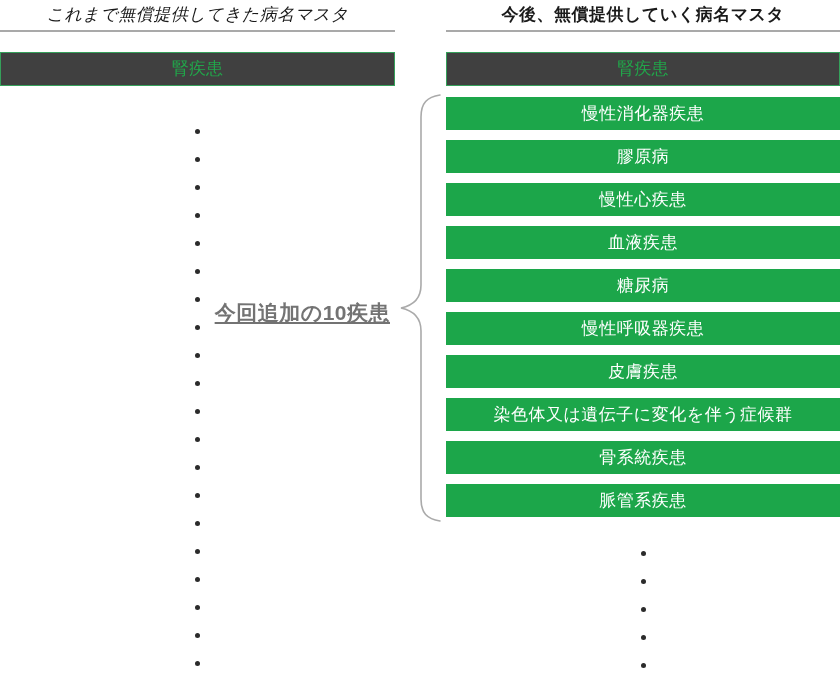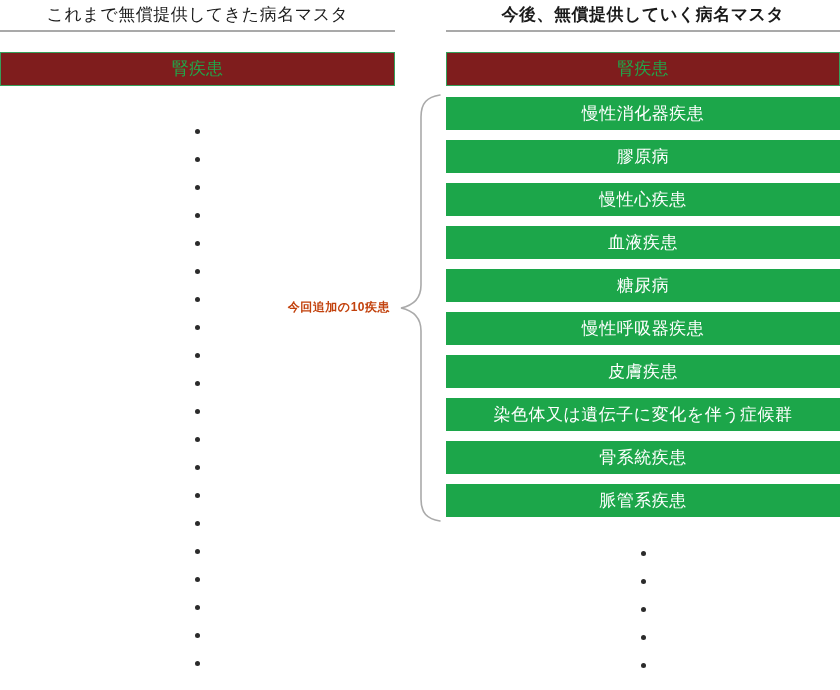--- a/index.html
+++ b/index.html
@@ -18,38 +18,38 @@
   
   .col-header {
     position: absolute;
     top: 3px;
     text-align: center;
     font-size: 17px;
     color: #1a1a1a;
     letter-spacing: 0.5px;
     white-space: nowrap;
   }
-  .col-header.left  { left: 0;    width: 395px; font-weight: 400; }
+  .col-header.left  { left: 0;    width: 395px; font-weight: 400; font-style: italic; }
   .col-header.right { left: 446px; width: 394px; font-weight: 700; }
   .header-rule {
     position: absolute;
     top: 30px;
     height: 2px;
     background: var(--rule-gray, #a9a9a9);
   }
   .header-rule.left  { left: 0;     width: 395px; }
   .header-rule.right { left: 446px; width: 394px; }
   
   .outline-box {
     position: absolute;
     top: 52px;
     height: 32px;
     line-height: 32px;
     border: 1px solid var(--outline-green, #35a05a);
-    background: #7f1d1d;
+    background: #404040;
     color: var(--text-green, #21a64a);
     text-align: center;
     font-size: 17px;
     box-sizing: content-box;
   }
   .outline-box.left  { left: 0;     width: 393px; }
   .outline-box.right { left: 446px; width: 392px; }
   
   .bar-list {
     position: absolute;
@@ -73,25 +73,26 @@
     left: 396px;
     top: 93px;
     width: 46px;
     height: 430px;
   }
   
   .annotation-label {
     position: absolute;
     right: 450px;
     top: 299px;
-    font-size: 12px;
+    font-size: 21px;
     font-weight: 700;
-    color: #c2410c;
+    color: #737373;
     white-space: nowrap;
     letter-spacing: 0.5px;
+    text-decoration: underline;
   }
   
   .dots {
     position: absolute;
   }
   .dots.left  { left: 0;     width: 395px; top: 117px; }
   .dots.right { left: 446px; width: 394px; top: 539px; }
   .dot-row {
     height: 28px;
     display: flex;

